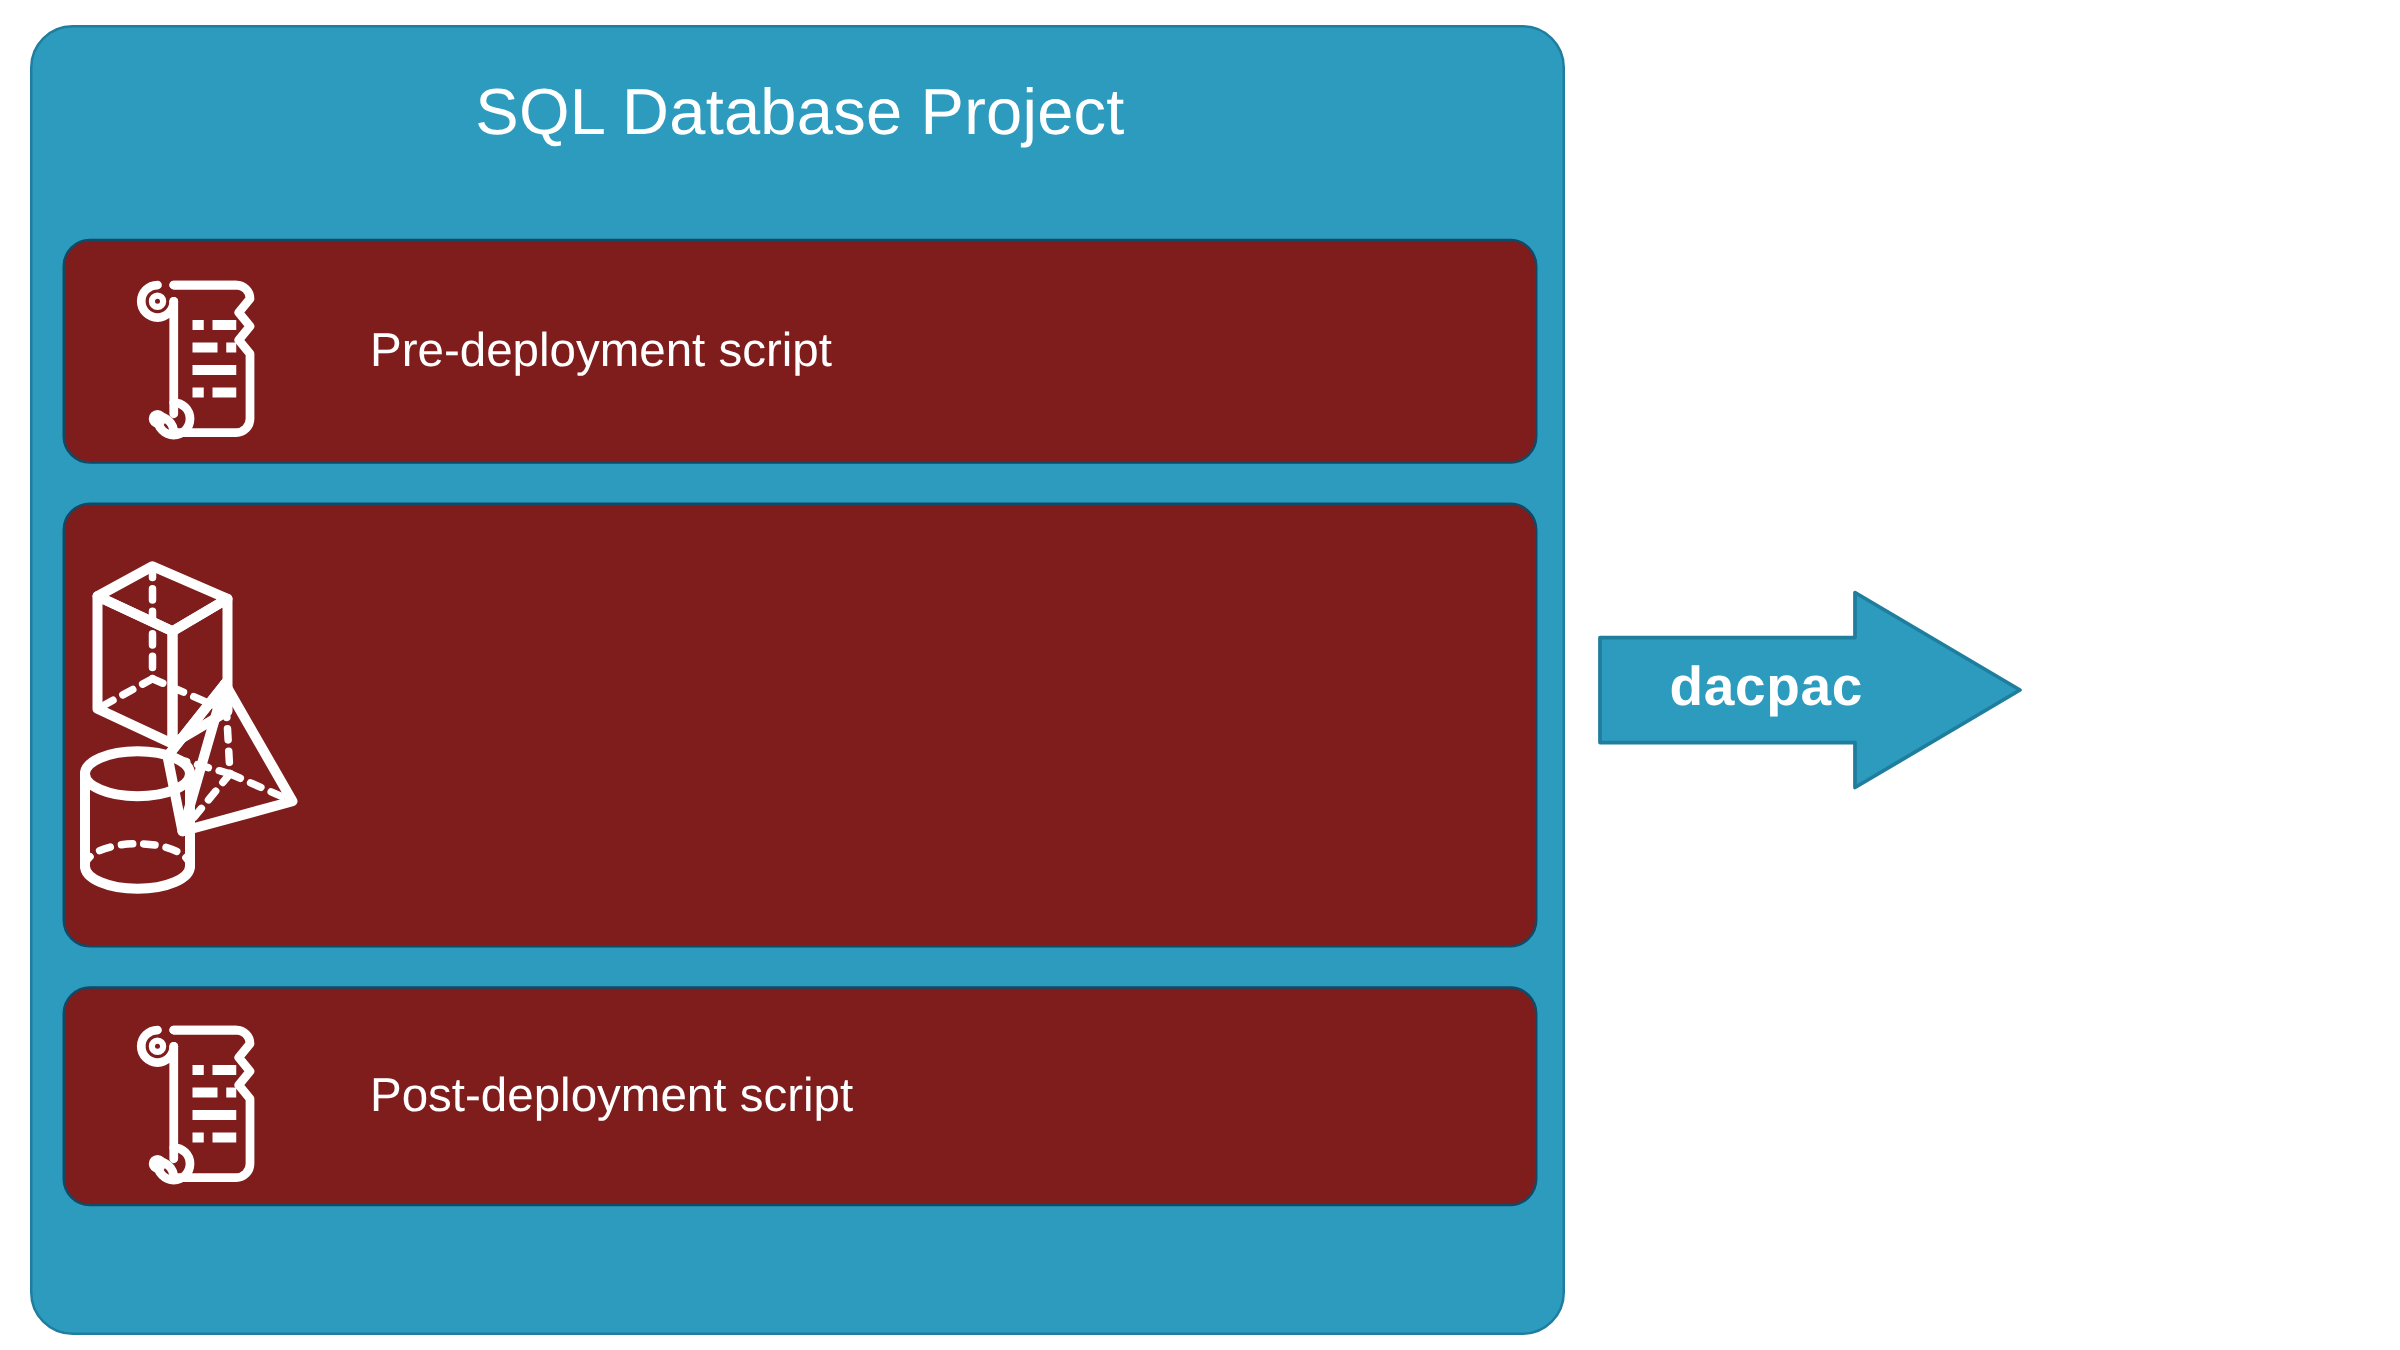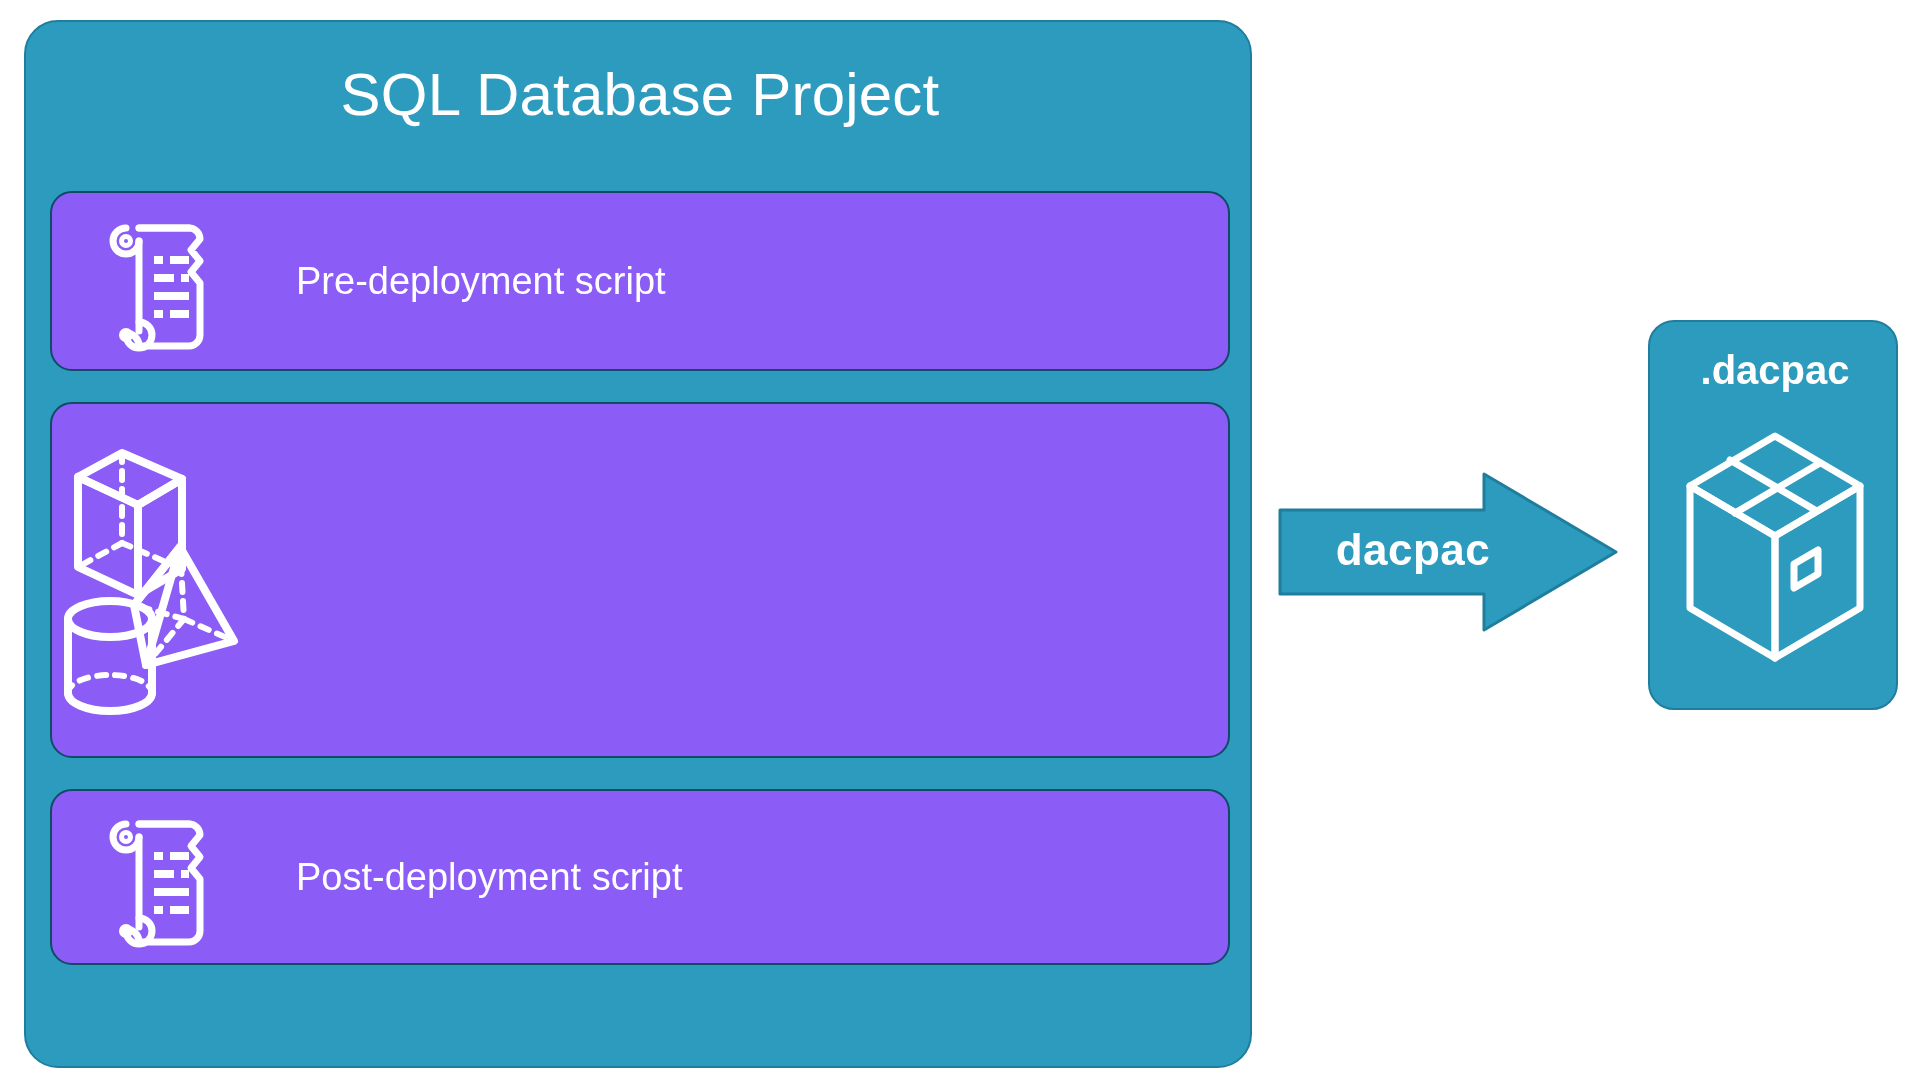--- a/index.html
+++ b/index.html
@@ -24,32 +24,32 @@
     border-radius:34px;
     border:2px solid #1F7E9E;
   }
 
   .project-title {
     position:absolute;
     left:0; top:38px;
     width:1228px;
     text-align:center;
     color:#ffffff;
-    font-size:60px;
+    font-size:52px;
     font-weight:400;
     letter-spacing:0.2px;
     white-space:nowrap;
   }
 
   
   .panel {
     position:absolute;
     left:24px;
     width:1180px;
-    background:#8b5cf6;
+    background:#7f1d1d;
     border-radius:22px;
     border:2px solid #104A66;
     display:flex;
     align-items:center;
   }
   .panel-pre  { top:169px;  height:180px; }
   .panel-obj  { top:380px;  height:356px; }
   .panel-post { top:767px;  height:176px; }
 
   .panel-icon {
@@ -225,31 +225,14 @@
 
   </div>
 
   <div class="build-arrow">
     <svg viewBox="0 0 340 160" width="340" height="160">
       <polygon points="2,38 206,38 206,2 338,80 206,158 206,122 2,122" fill="#2D9BBE" stroke="#1F7E9E" stroke-width="3" stroke-linejoin="round"></polygon>
     </svg>
   </div>
   <div class="build-label">dacpac</div>
 
-  <div class="dacpac-card">
-    <div class="dacpac-title">.dacpac</div>
-
-    <div class="dacpac-icon">
-      <svg viewBox="0 0 186 270" width="186" height="270" fill="none" stroke="#ffffff" stroke-width="7" stroke-linecap="round" stroke-linejoin="round">
-
-        <path d="M8 74 L8 196 L93 246 L93 124 Z"></path>
-        <path d="M93 124 L178 74 L178 196 L93 246 Z"></path>
-        <path d="M8 74 L93 24 L178 74 L93 124 Z"></path>
-
-        <path d="M48 48 L133 98"></path>
-        <path d="M53 101 L138 51"></path>
-
-        <path d="M112 152 L136 138 L136 162 L112 176 Z"></path>
-      </svg>
-    </div>
-  </div>
 
 </div>
 
 </body></html>

